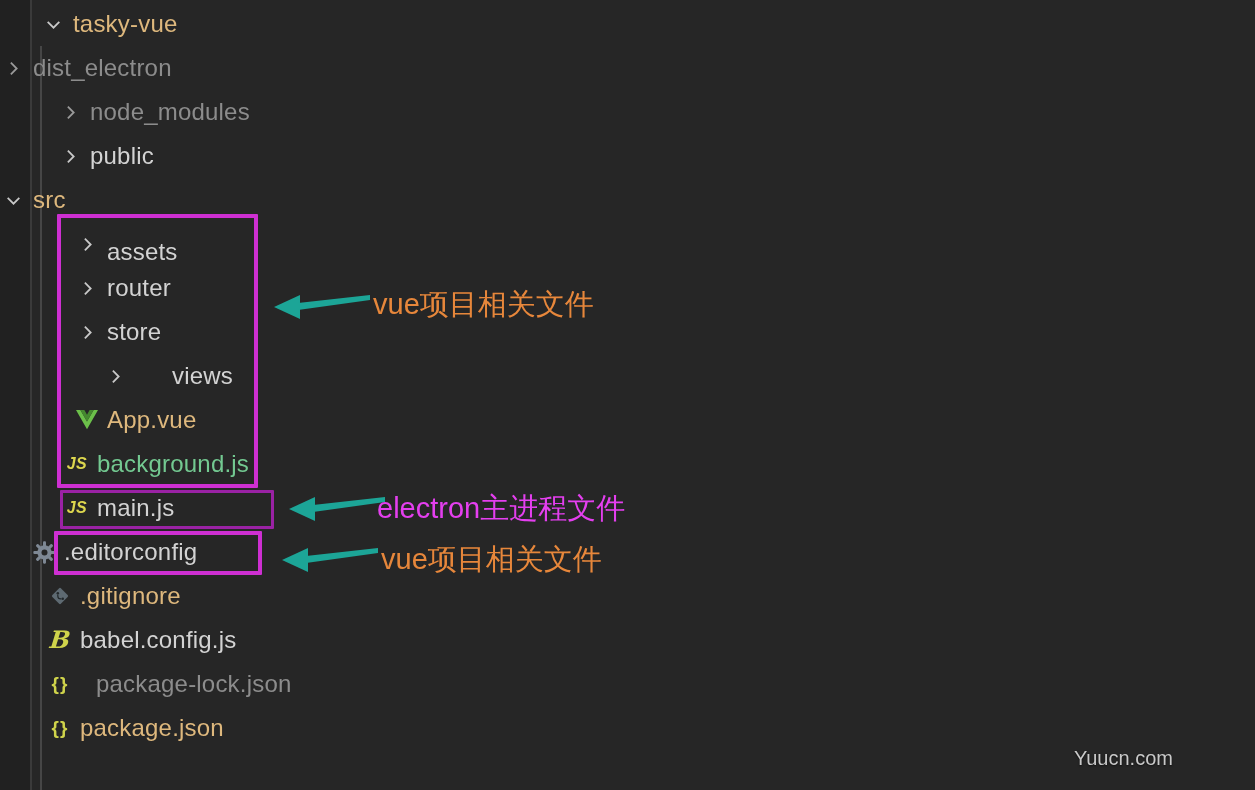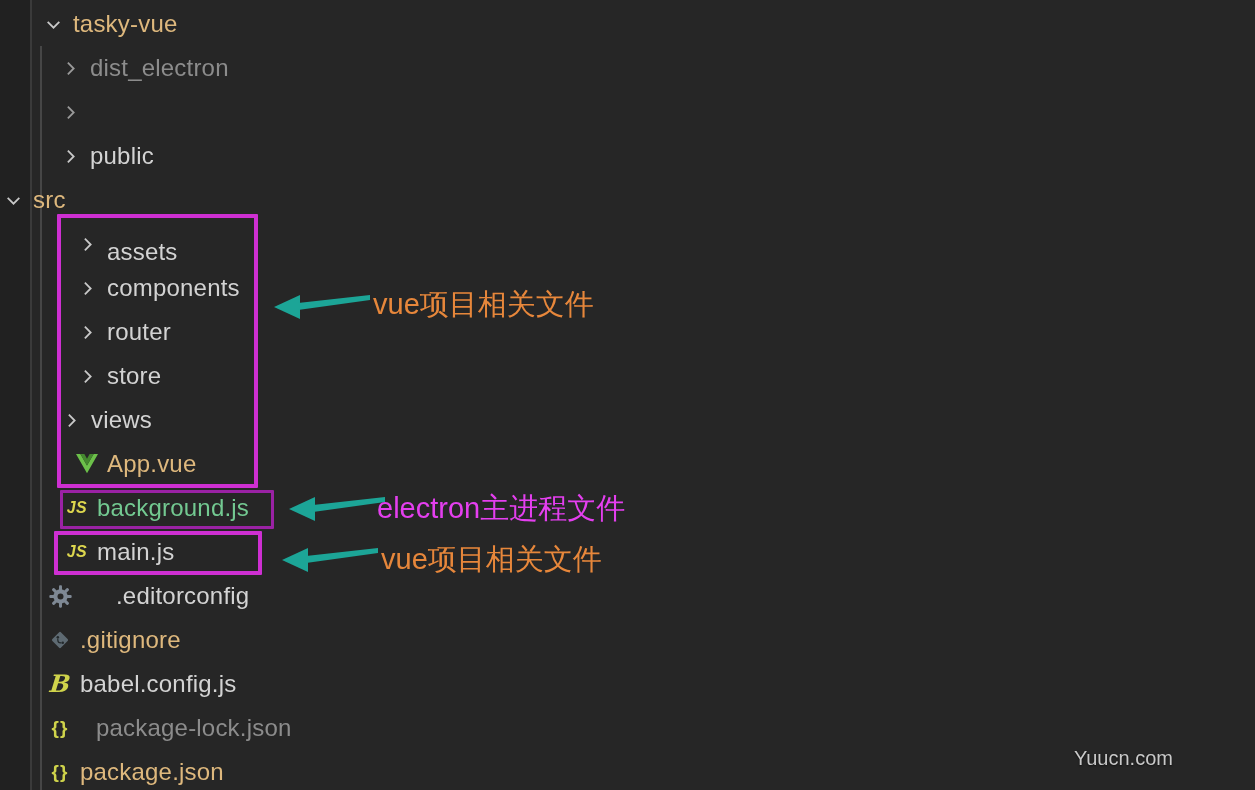--- a/index.html
+++ b/index.html
@@ -51,36 +51,37 @@
 
   <div class="tree" id="file-tree">
       <div class="row" style="padding-left: 40px;">
         <span class="slot" style="color: rgb(200, 200, 200);">
           <svg viewBox="0 0 18 18" width="19" height="19">
             <polyline points="3.5,6.5 9,12 14.5,6.5" fill="none" stroke="currentColor" stroke-width="1.7"></polyline>
           </svg>
         </span>
         <span class="label" style="color: rgb(222, 184, 125);">tasky-vue</span>
       </div>
+      <div class="row" style="">
+        <span class="slot" style="color: rgb(154, 154, 154);">
+          <svg viewBox="0 0 18 18" width="19" height="19">
+            <polyline points="6.5,3.5 12,9 6.5,14.5" fill="none" stroke="currentColor" stroke-width="1.7"></polyline>
+          </svg>
+        </span>
+        <span class="label" style="color: rgb(140, 140, 140);">dist_electron</span>
+      </div>
       <div class="row" style="padding-left: 57px;">
         <span class="slot" style="color: rgb(154, 154, 154);">
           <svg viewBox="0 0 18 18" width="19" height="19">
             <polyline points="6.5,3.5 12,9 6.5,14.5" fill="none" stroke="currentColor" stroke-width="1.7"></polyline>
           </svg>
         </span>
-        <span class="label" style="color: rgb(140, 140, 140);">dist_electron</span>
+        <span class="label" style="color: rgb(140, 140, 140);">node_modules</span>
       </div>
       <div class="row" style="padding-left: 57px;">
-        <span class="slot" style="color: rgb(154, 154, 154);">
-          <svg viewBox="0 0 18 18" width="19" height="19">
-            <polyline points="6.5,3.5 12,9 6.5,14.5" fill="none" stroke="currentColor" stroke-width="1.7"></polyline>
-          </svg>
-        </span>
-      </div>
-      <div class="row" style="padding-left: 57px;">
         <span class="slot" style="color: rgb(200, 200, 200);">
           <svg viewBox="0 0 18 18" width="19" height="19">
             <polyline points="6.5,3.5 12,9 6.5,14.5" fill="none" stroke="currentColor" stroke-width="1.7"></polyline>
           </svg>
         </span>
         <span class="label" style="color: rgb(211, 211, 211);">public</span>
       </div>
       <div class="row" style="">
         <span class="slot" style="color: rgb(200, 200, 200);">
           <svg viewBox="0 0 18 18" width="19" height="19">
@@ -96,39 +97,31 @@
           </svg>
         </span>
         <span class="label" style="color: rgb(211, 211, 211); margin-top: 16px;">assets</span>
       </div>
       <div class="row" style="padding-left: 74px;">
         <span class="slot" style="color: rgb(200, 200, 200);">
           <svg viewBox="0 0 18 18" width="19" height="19">
             <polyline points="6.5,3.5 12,9 6.5,14.5" fill="none" stroke="currentColor" stroke-width="1.7"></polyline>
           </svg>
         </span>
-        <span class="label" style="color: rgb(211, 211, 211);">components</span>
+        <span class="label" style="color: rgb(211, 211, 211);">router</span>
       </div>
       <div class="row" style="padding-left: 74px;">
         <span class="slot" style="color: rgb(200, 200, 200);">
           <svg viewBox="0 0 18 18" width="19" height="19">
             <polyline points="6.5,3.5 12,9 6.5,14.5" fill="none" stroke="currentColor" stroke-width="1.7"></polyline>
           </svg>
         </span>
-        <span class="label" style="color: rgb(211, 211, 211);">router</span>
-      </div>
-      <div class="row" style="padding-left: 74px;">
-        <span class="slot" style="color: rgb(200, 200, 200);">
-          <svg viewBox="0 0 18 18" width="19" height="19">
-            <polyline points="6.5,3.5 12,9 6.5,14.5" fill="none" stroke="currentColor" stroke-width="1.7"></polyline>
-          </svg>
-        </span>
         <span class="label" style="color: rgb(211, 211, 211);">store</span>
       </div>
-      <div class="row" style="padding-left: 58px;">
+      <div class="row" style="padding-left: 102px; gap: 37px;">
         <span class="slot" style="color: rgb(200, 200, 200);">
           <svg viewBox="0 0 18 18" width="19" height="19">
             <polyline points="6.5,3.5 12,9 6.5,14.5" fill="none" stroke="currentColor" stroke-width="1.7"></polyline>
           </svg>
         </span>
         <span class="label" style="color: rgb(211, 211, 211);">views</span>
       </div>
       <div class="row" style="padding-left: 64px; margin-left: 10px;">
         <span class="slot">
           <svg viewBox="0 0 20 18" width="22" height="20">
@@ -143,21 +136,21 @@
           <span class="js-badge">JS</span>
         </span>
         <span class="label" style="color: rgb(115, 201, 145);">background.js</span>
       </div>
       <div class="row" style="padding-left: 64px;">
         <span class="slot">
           <span class="js-badge">JS</span>
         </span>
         <span class="label" style="color: rgb(211, 211, 211);">main.js</span>
       </div>
-      <div class="row" style="padding-left: 47px; gap: 36px;">
+      <div class="row" style="padding-left: 31px;">
         <span class="slot">
           <svg viewBox="0 0 20 20" width="23" height="23">
             <g fill="#7E8894">
               <rect x="8.7" y="0.3" width="2.6" height="5.2" rx="0.9"></rect>
               <rect x="8.7" y="14.5" width="2.6" height="5.2" rx="0.9"></rect>
               <rect x="8.7" y="0.3" width="2.6" height="5.2" rx="0.9" transform="rotate(45 10 10)"></rect>
               <rect x="8.7" y="0.3" width="2.6" height="5.2" rx="0.9" transform="rotate(90 10 10)"></rect>
               <rect x="8.7" y="0.3" width="2.6" height="5.2" rx="0.9" transform="rotate(135 10 10)"></rect>
               <rect x="8.7" y="14.5" width="2.6" height="5.2" rx="0.9" transform="rotate(45 10 10)"></rect>
               <rect x="8.7" y="14.5" width="2.6" height="5.2" rx="0.9" transform="rotate(90 10 10)"></rect>

